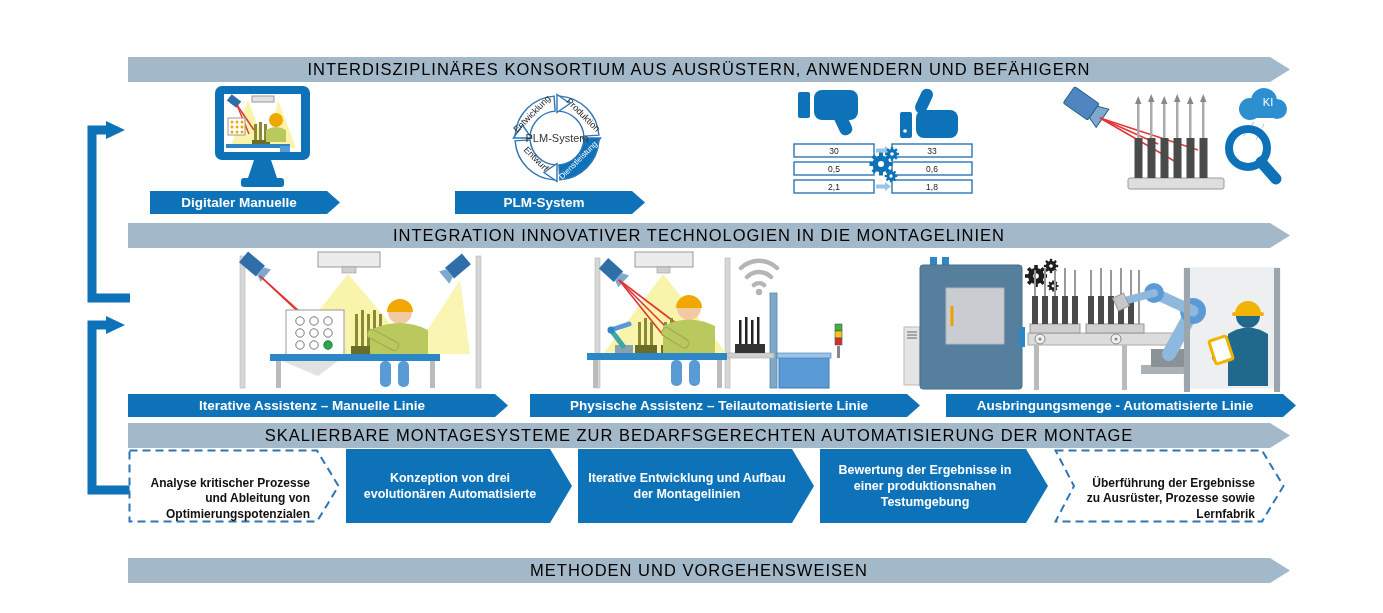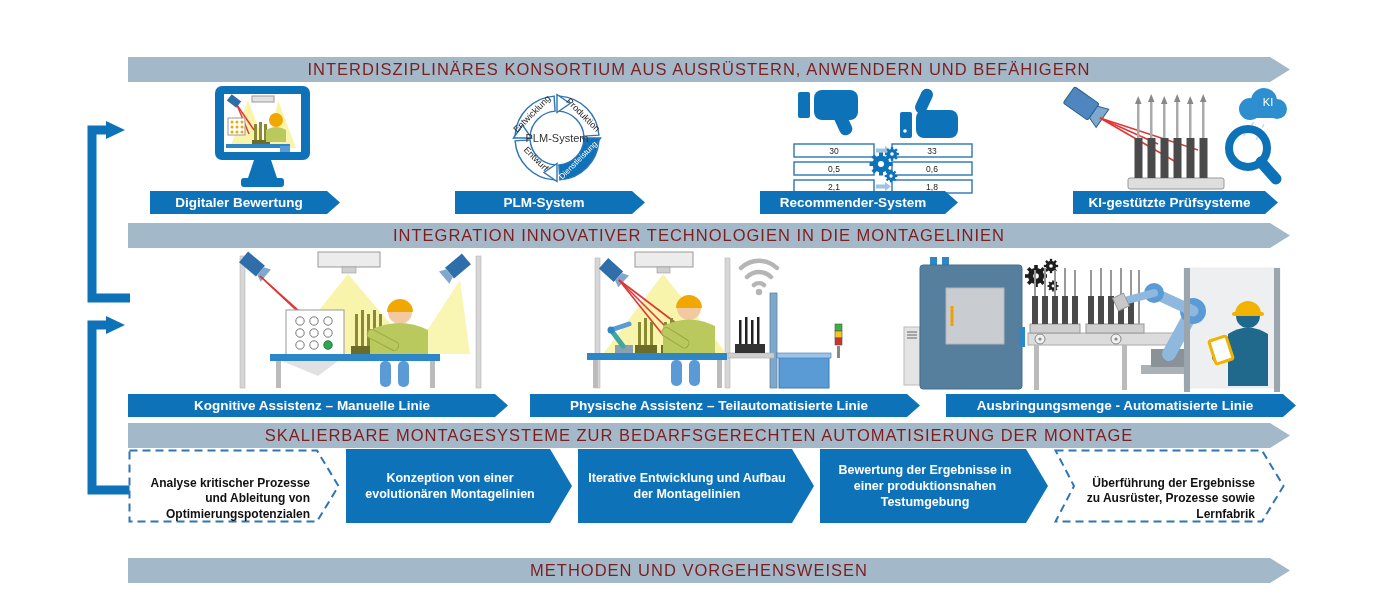--- a/index.html
+++ b/index.html
@@ -1,21 +1,21 @@
 <!DOCTYPE html>
 <html><head>
 <meta charset="utf-8">
 <style>
   html,body{margin:0;padding:0;background:#fff;}
   #canvas{position:relative;width:1383px;height:613px;background:#fff;overflow:hidden;
           font-family:"Liberation Sans",sans-serif;}
   svg{display:block;}
   svg text{font-family:"Liberation Sans",sans-serif;}
 
-  .banner{position:absolute;height:25px;background:#a3b8c8;color:#7f1d1d;
+  .banner{position:absolute;height:25px;background:#a3b8c8;color:#000000;
           clip-path:polygon(0 0,calc(100% - 20px) 0,100% 50%,calc(100% - 20px) 100%,0 100%);
           display:flex;align-items:center;justify-content:center;
           font-size:16.5px;letter-spacing:1px;white-space:nowrap;
           box-sizing:border-box;padding-right:20px;}
   .bluelabel{position:absolute;height:23px;background:#0e72b8;color:#fff;
           clip-path:polygon(0 0,calc(100% - 13px) 0,100% 50%,calc(100% - 13px) 100%,0 100%);
           display:flex;align-items:center;justify-content:center;
           font-size:13.5px;font-weight:bold;white-space:nowrap;
           box-sizing:border-box;padding-right:12px;}
   .chev{position:absolute;top:449px;height:74px;box-sizing:border-box;}
@@ -204,24 +204,22 @@
         <circle cx="219" cy="27" r="10"></circle>
       <rect x="186" y="22" width="42" height="14" rx="7"></rect>
     </g>
     <text x="210" y="24" text-anchor="middle" font-size="11" fill="#fff">KI</text>
     <g>
       <circle cx="190" cy="66" r="19" fill="none" stroke="#0e72b8" stroke-width="8"></circle>
       <line x1="203" y1="80" x2="218" y2="97" stroke="#0e72b8" stroke-width="11" stroke-linecap="round"></line>
     </g>
   </svg>
 
-  <div class="bluelabel" style="left:150px;top:191px;width:190px;">Digitaler Bewertung</div>
+  <div class="bluelabel" style="left:150px;top:191px;width:190px;">Digitaler Manuelle</div>
   <div class="bluelabel" style="left:455px;top:191px;width:190px;">PLM-System</div>
-  <div class="bluelabel" style="left:760px;top:191px;width:198px;">Recommender-System</div>
-  <div class="bluelabel" style="left:1073px;top:191px;width:205px;">KI-gestützte Prüfsysteme</div>
 
   <svg style="position:absolute;left:208px;top:250px;" width="288" height="144" viewBox="0 0 288 144">
     <rect x="32" y="6" width="5" height="132" fill="#d6d6d6" stroke="#b5b5b5" stroke-width="0.6"></rect>
     <rect x="268" y="6" width="5" height="132" fill="#d6d6d6" stroke="#b5b5b5" stroke-width="0.6"></rect>
     <polygon points="140,24 76,104 208,104" fill="#f8f3a0" opacity="0.88"></polygon>
     <polygon points="252,30 204,104 262,104" fill="#f8f3a0" opacity="0.8"></polygon>
     <rect x="110" y="2" width="62" height="15" fill="#ececec" stroke="#999"></rect>
     <rect x="134" y="17" width="14" height="6" fill="#cfcfcf" stroke="#999" stroke-width="0.6"></rect>
     <g transform="translate(44,14) rotate(40)">
       <rect x="-11" y="-7" width="22" height="14" fill="#2f6ea8"></rect>
@@ -432,31 +430,31 @@
       <path d="M347 66 a13 13 0 0 1 26 0 z" fill="#f2b200"></path>
       <rect x="344" y="64" width="32" height="4" rx="2" fill="#f2b200"></rect>
       <path d="M340 86 q20 -13 40 0 v52 h-40 z" fill="#20698c"></path>
       <rect x="333" y="86" width="12" height="28" rx="5" transform="rotate(22 333 86)" fill="#20698c"></rect>
       <g transform="translate(333,102) rotate(-18)">
         <rect x="-9" y="-12" width="18" height="24" rx="2" fill="#fff" stroke="#f2b200" stroke-width="3"></rect>
       </g>
     </g>
   </svg>
 
-  <div class="bluelabel" style="left:128px;top:394px;width:380px;">Kognitive Assistenz – Manuelle Linie</div>
+  <div class="bluelabel" style="left:128px;top:394px;width:380px;">Iterative Assistenz – Manuelle Linie</div>
   <div class="bluelabel" style="left:530px;top:394px;width:390px;">Physische Assistenz – Teilautomatisierte Linie</div>
   <div class="bluelabel" style="left:933px;top:394px;width:350px;margin-left:13px;">Ausbringungsmenge - Automatisierte Linie</div>
 
   <div class="chev chev-dashed" style="left:128px;width:212px;">
     <svg class="outline" width="212" height="74" viewBox="0 0 212 74">
       <path d="M1.5 1.5 H189 L210.5 37 L189 72.5 H1.5 Z" fill="#fff" stroke="#2e75b6" stroke-width="2" stroke-dasharray="8 5"></path>
     </svg>
     <div class="txt" style="padding:6px 30px 6px 10px;">Analyse kritischer Prozesse und Ableitung von Optimierungspotenzialen</div>
   </div>
-  <div class="chev chev-solid" style="left:346px;width:226px;">Konzeption von einer evolutionären Montagelinien</div>
+  <div class="chev chev-solid" style="left:346px;width:226px;">Konzeption von drei evolutionären Automatisierte</div>
   <div class="chev chev-solid" style="left:578px;width:236px;">Iterative Entwicklung und Aufbau der Montagelinien</div>
   <div class="chev chev-solid" style="left:820px;width:228px;">Bewertung der Ergebnisse in einer produktionsnahen Testumgebung</div>
   <div class="chev chev-dashed" style="left:1054px;width:231px;">
     <svg class="outline" width="231" height="74" viewBox="0 0 231 74">
       <path d="M1.5 1.5 H208 L229.5 37 L208 72.5 H1.5 L20 37 Z" fill="#fff" stroke="#2e75b6" stroke-width="2" stroke-dasharray="8 5"></path>
     </svg>
     <div class="txt" style="padding:6px 30px 6px 28px;">Überführung der Ergebnisse zu Ausrüster, Prozesse sowie Lernfabrik</div>
   </div>
 
 </div>

